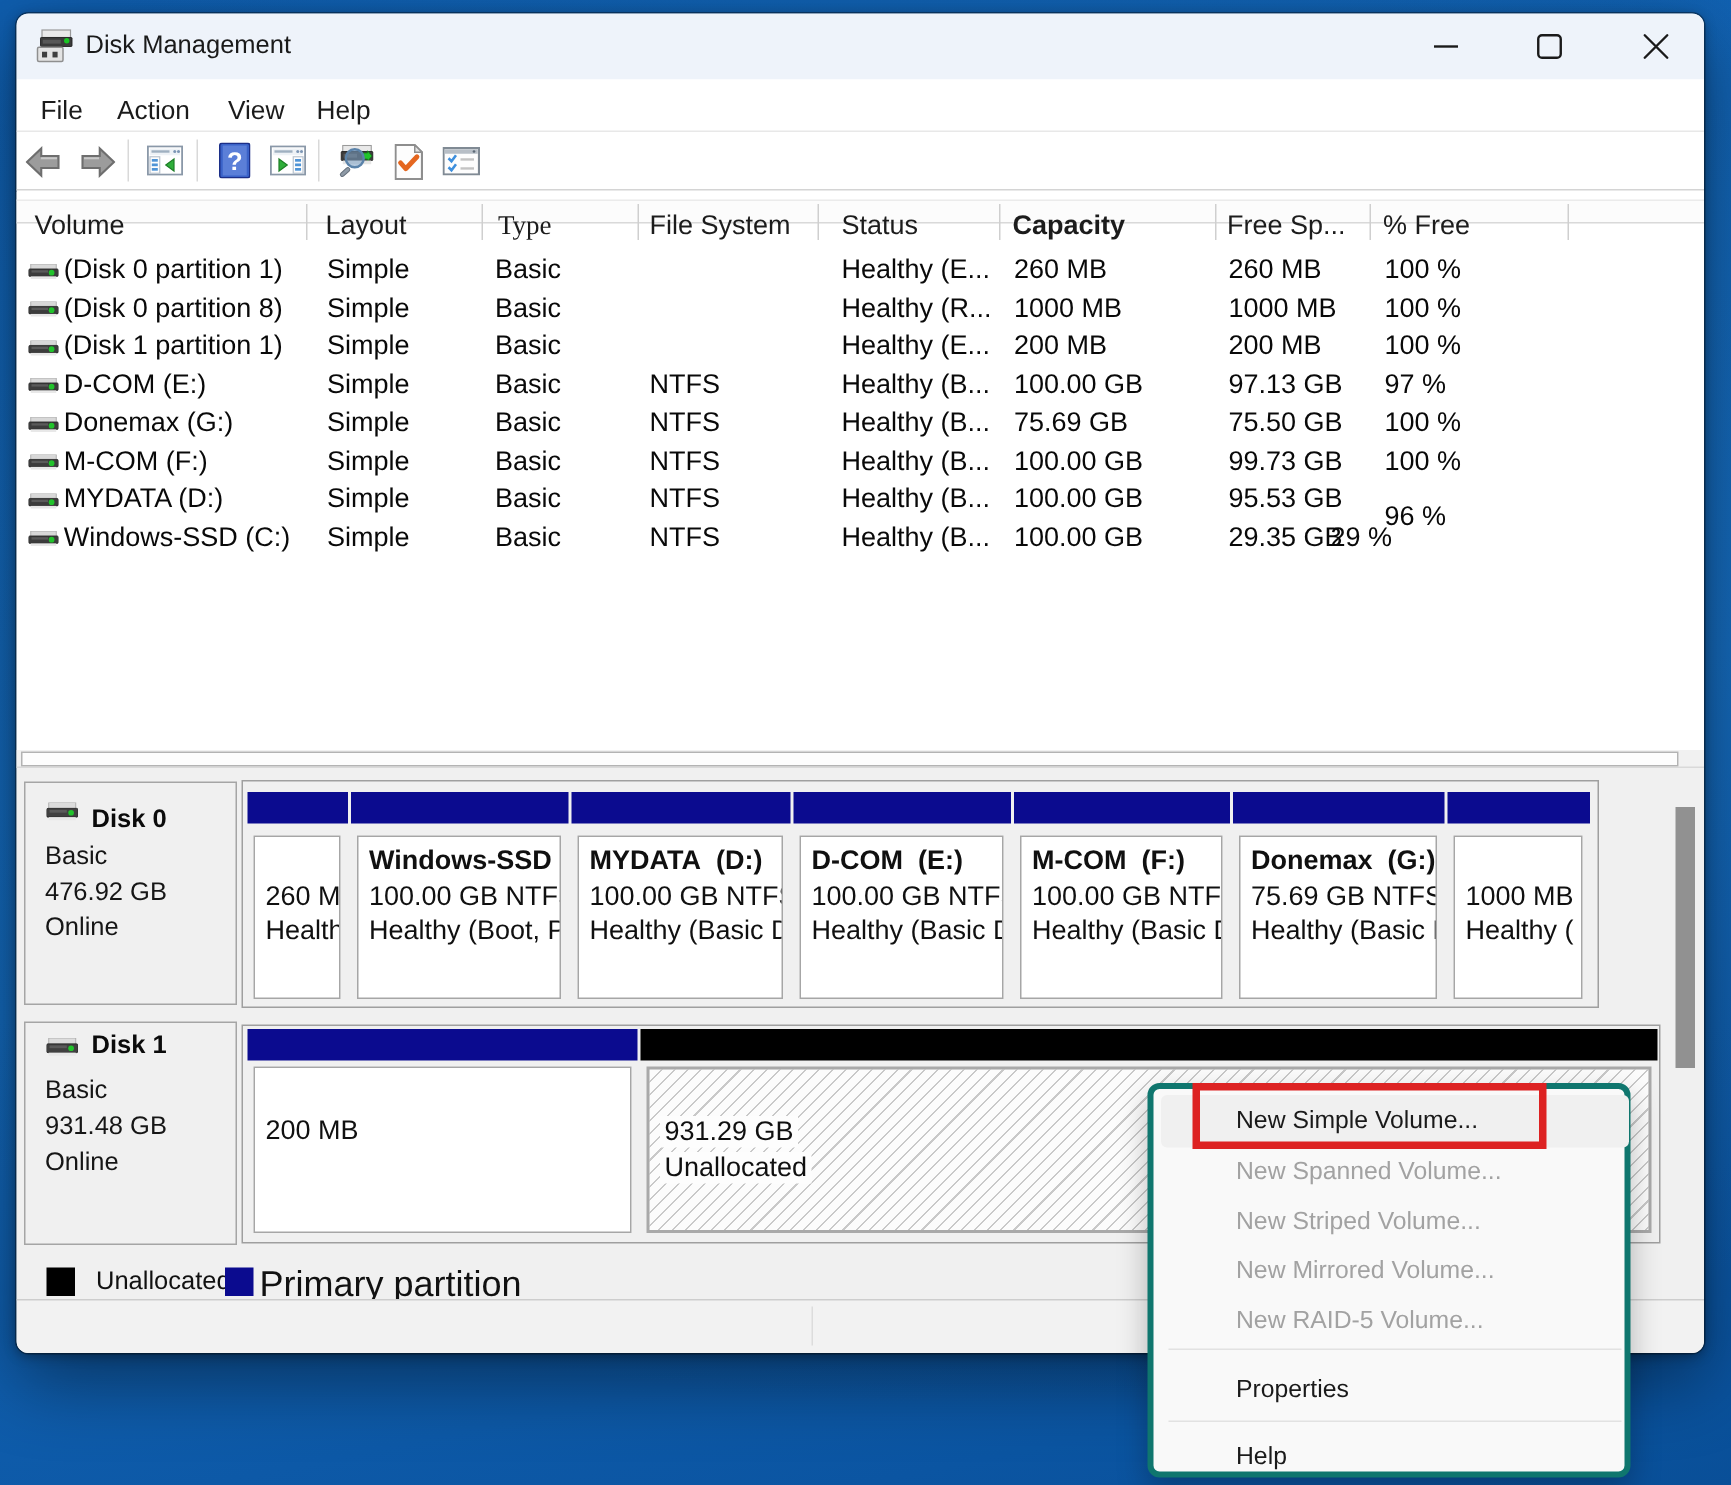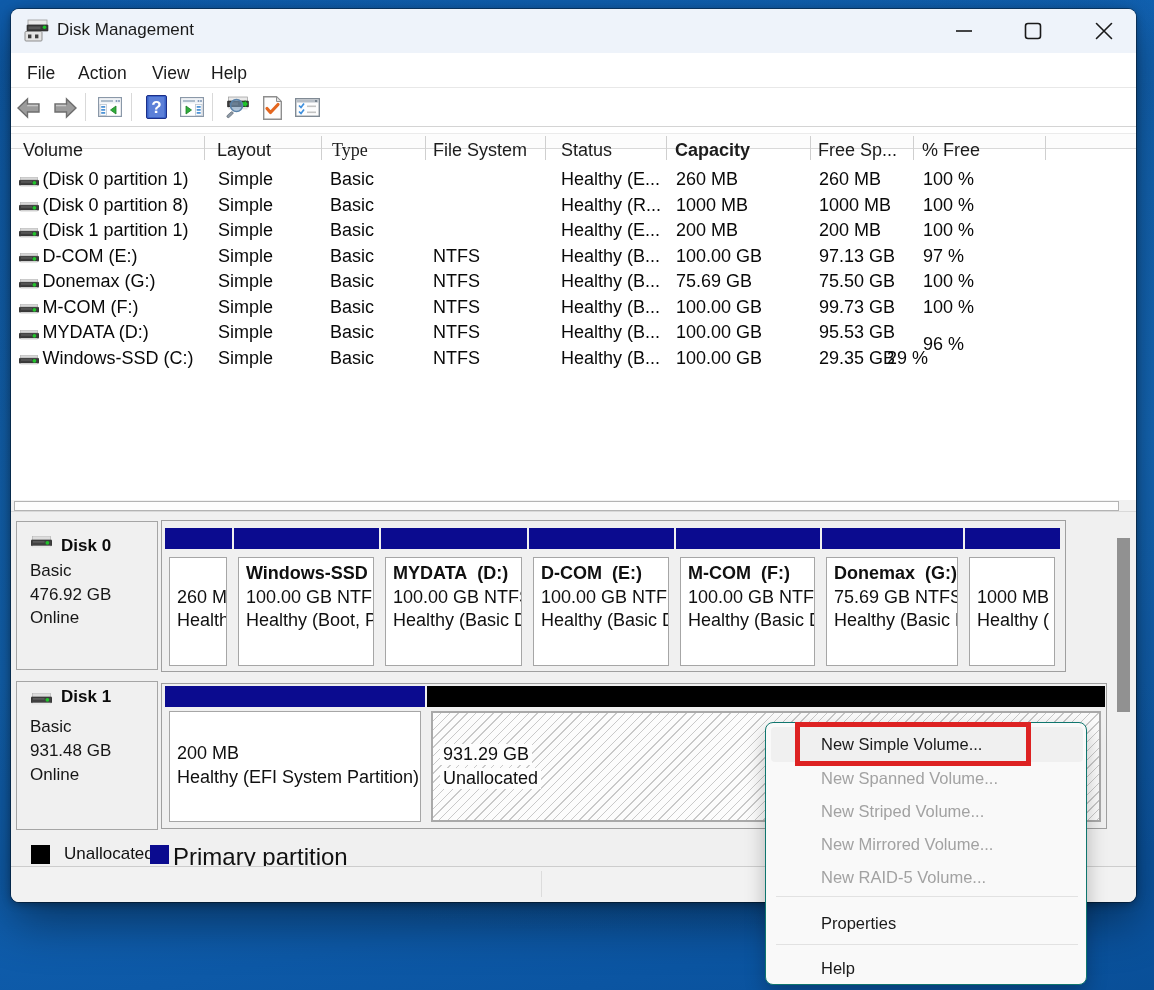--- a/index.html
+++ b/index.html
@@ -40,21 +40,21 @@
 .pbox div { position:absolute; left:7px; white-space:nowrap; font-size:18px; color:#101010; }
 .hatch { background:
   repeating-linear-gradient(135deg, #fcfcfc 0px, #fcfcfc 5.2px, #c9c9c9 5.2px, #c9c9c9 6.2px);
   border:2px solid #a9a9a9; }
 .legsq { position:absolute; width:19px; height:19px; }
 .legtx { position:absolute; font-size:17px; color:#111; }
 .statusbar { position:absolute; left:0; top:857px; width:100%; height:36px; background:#f2f2f2;
   border-top:1px solid #cdcdcd; }
 .vthumb { position:absolute; left:1106px; top:529px; width:13px; height:174px; background:#919191; }
 .menu { position:absolute; left:765px; top:722px; width:322px; height:263px; background:#f9f9f9;
-  border:1px solid #0f766e; border-radius:8px;
+  border:4px solid #0f766e; border-radius:8px;
   box-shadow:0 8px 20px rgba(0,0,0,.25); }
 .menu .hover { position:absolute; left:5px; top:4px; width:312px; height:35px; background:#f0f0f0;
   border-radius:4px; }
 .mi { position:absolute; left:55px; font-size:16.5px; white-space:nowrap; color:#1a1a1a; }
 .mi.dis { color:#a2a2a2; }
 .msep { position:absolute; left:10px; width:302px; height:1px; background:#e2e2e2; }
 .redbox { position:absolute; left:795px; top:722px; width:236px; height:44px;
   border:5px solid #dd2222; z-index:50; }
 .capbtn { position:absolute; top:0; width:46px; height:44px; }
 </style></head><body>
@@ -370,21 +370,20 @@
 </svg></div>
 <div class="dname" style="top:5px;">Disk 1</div>
 <div class="dln" style="top:35px;">Basic</div>
 <div class="dln" style="top:59px;">931.48 GB</div>
 <div class="dln" style="top:83px;">Online</div>
 </div>
 <div class="strip" style="left:150px;top:674px;width:946px;height:146px;"></div>
 <div class="band" style="left:154px;top:677px;width:260px;"></div>
 <div class="pbox" style="left:158px;top:702px;width:252px;height:111px;">
 <div style="top:30.5px;">200 MB</div>
-<div style="top:54.5px;">Healthy (EFI System Partition)</div>
 </div>
 <div class="band" style="left:416px;top:677px;width:678px;background:#000;"></div>
 <div class="pbox hatch" style="left:420px;top:702px;width:670px;height:111px;">
 <div style="top:30.5px;background:#fdfdfd;padding:0 3px;">931.29 GB</div>
 <div style="top:54.5px;background:#fdfdfd;padding:0 3px;">Unallocated</div>
 </div>
 <div class="legsq" style="left:20px;top:836px;background:#000;"></div>
 <div class="legtx" style="left:53px;top:835px;">Unallocated</div>
 <div class="legsq" style="left:139px;top:836px;background:#0b0b8f;"></div>
 <div class="legtx" style="left:162px;top:834px;font-size:24px;">Primary partition</div>

